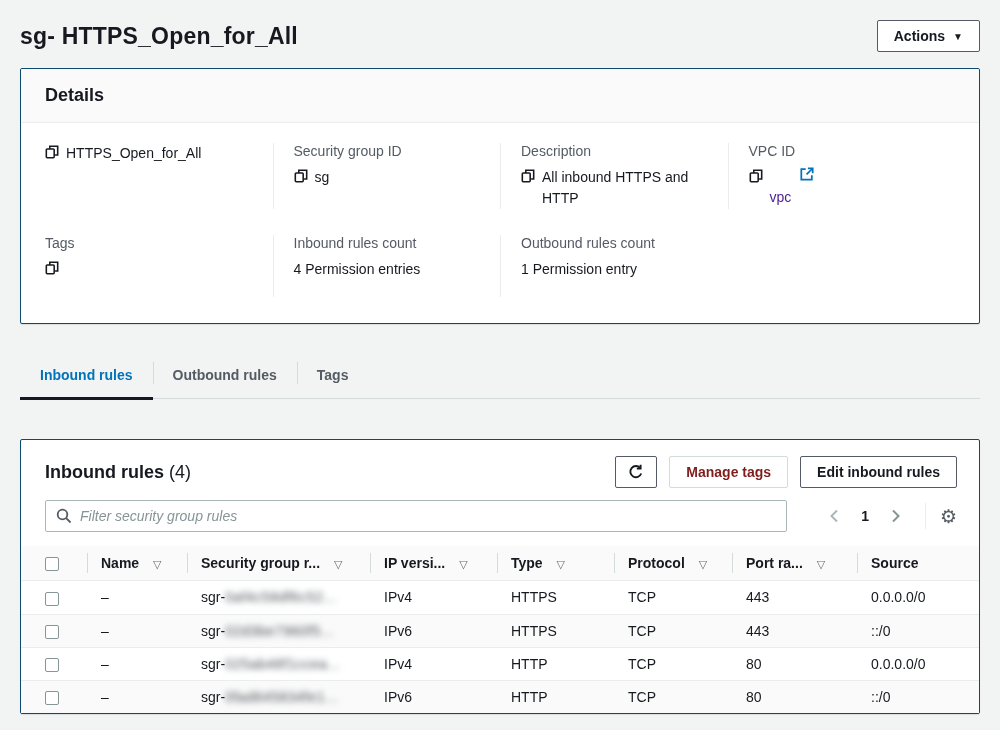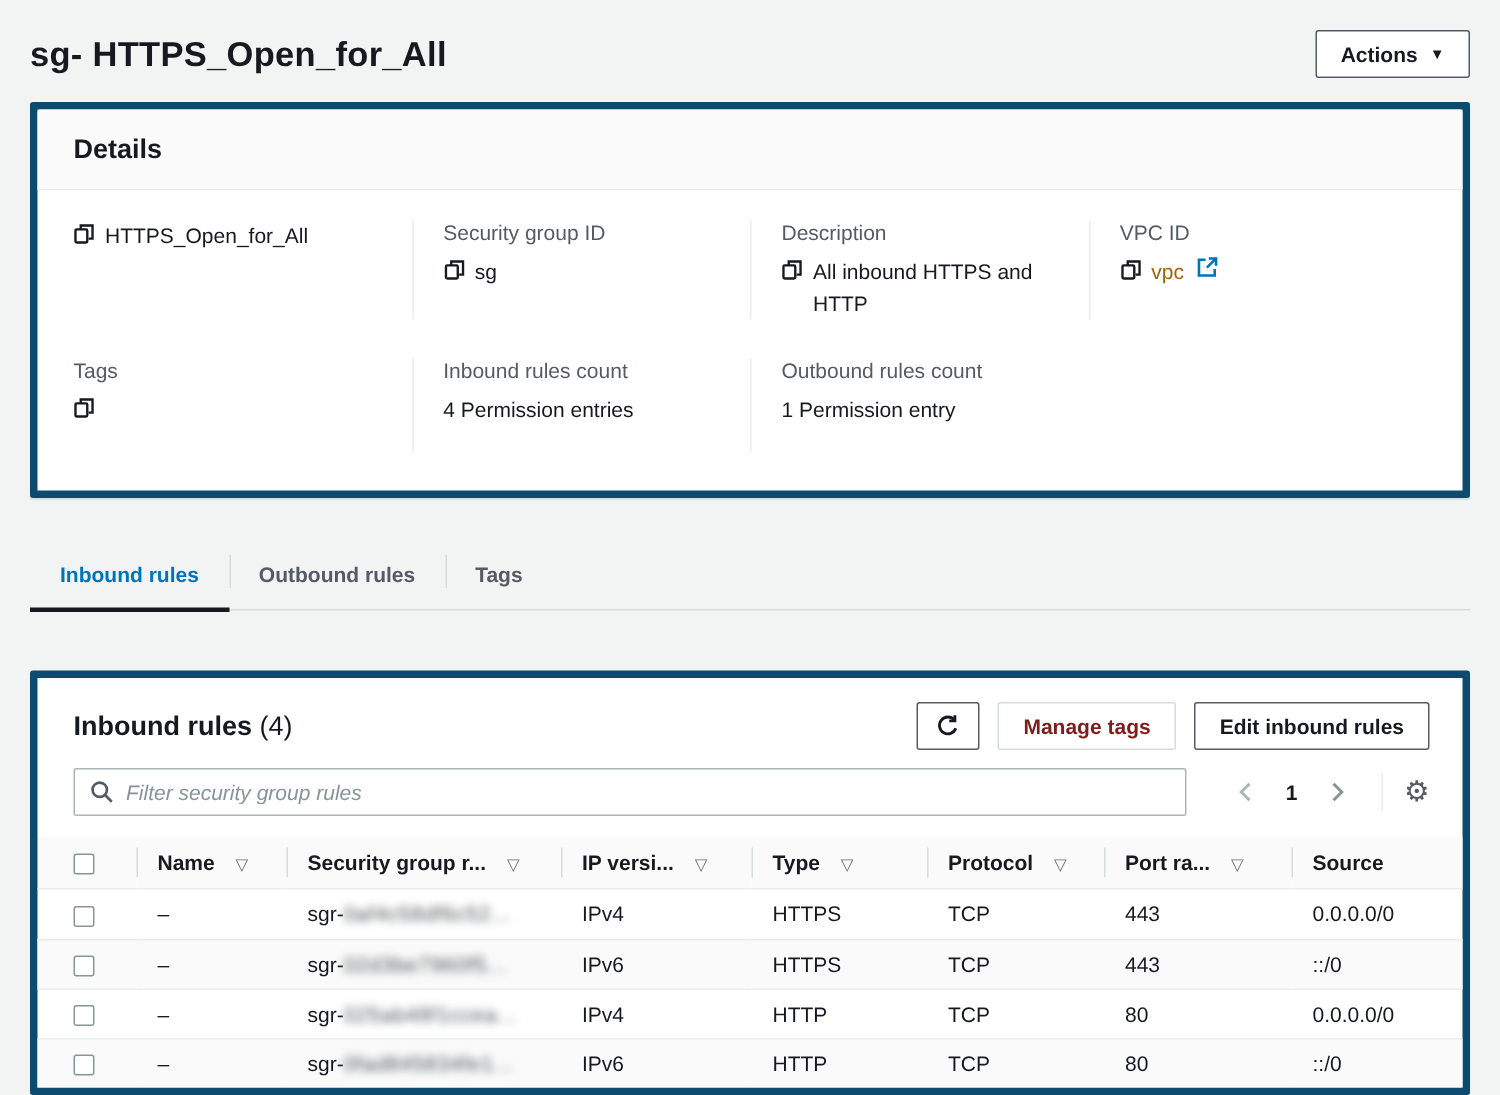--- a/index.html
+++ b/index.html
@@ -27,42 +27,42 @@
     font-family:inherit;
   }
   .btn .caret { font-size:10px; color:#16191f; }
   .btn.disabled {
     border-color:#d5dbdb; color:#7f1d1d; cursor:default; background:#fff;
   }
   .btn.icon-btn { padding:6px 12px; }
 
   
   .panel {
-    background:#fff; border:5px solid #0c4a6e; border-radius:2px;
+    background:#fff; border:1px solid #0c4a6e; border-radius:2px;
     box-shadow:0 1px 1px rgba(0,28,36,.1);
   }
   .details-panel { margin-bottom:28px; }
   .panel-header {
     background:#fafafa; border-bottom:1px solid #eaeded;
     padding:16px 24px; border-radius:2px 2px 0 0;
   }
   .panel-header h2 { font-size:18px; font-weight:700; }
 
   .details-grid {
     display:grid; grid-template-columns:repeat(4,1fr);
     row-gap:26px; padding:20px 24px 26px 24px;
   }
   .dcell { padding-left:20px; border-left:1px solid #eaeded; min-height:62px; }
   .dcell.first { border-left:none; padding-left:0; }
   .dcell.empty { border-left:none; }
   .dlabel { color:#545b64; font-size:14px; margin-bottom:8px; }
   .dvalue { display:flex; align-items:flex-start; gap:7px; line-height:1.5; }
   .dvalue .val { max-width:160px; }
   .copy-ic { flex:0 0 auto; margin-top:2px; cursor:pointer; }
-  a.vpc-link { color:#a16207; text-decoration:none; cursor:pointer; }
+  a.vpc-link { color:#4c1d95; text-decoration:none; cursor:pointer;margin-top:20px; }
   .ext-ic { margin-left:2px; cursor:pointer; }
 
   
   .tabs {
     display:flex; align-items:stretch; position:relative;
     border-bottom:1px solid #d5dbdb; margin:0 0 40px 0; height:47px;
   }
   .tab {
     position:relative; display:flex; align-items:center;
     padding:0 20px; font-weight:700; font-size:14px; color:#545b64;

